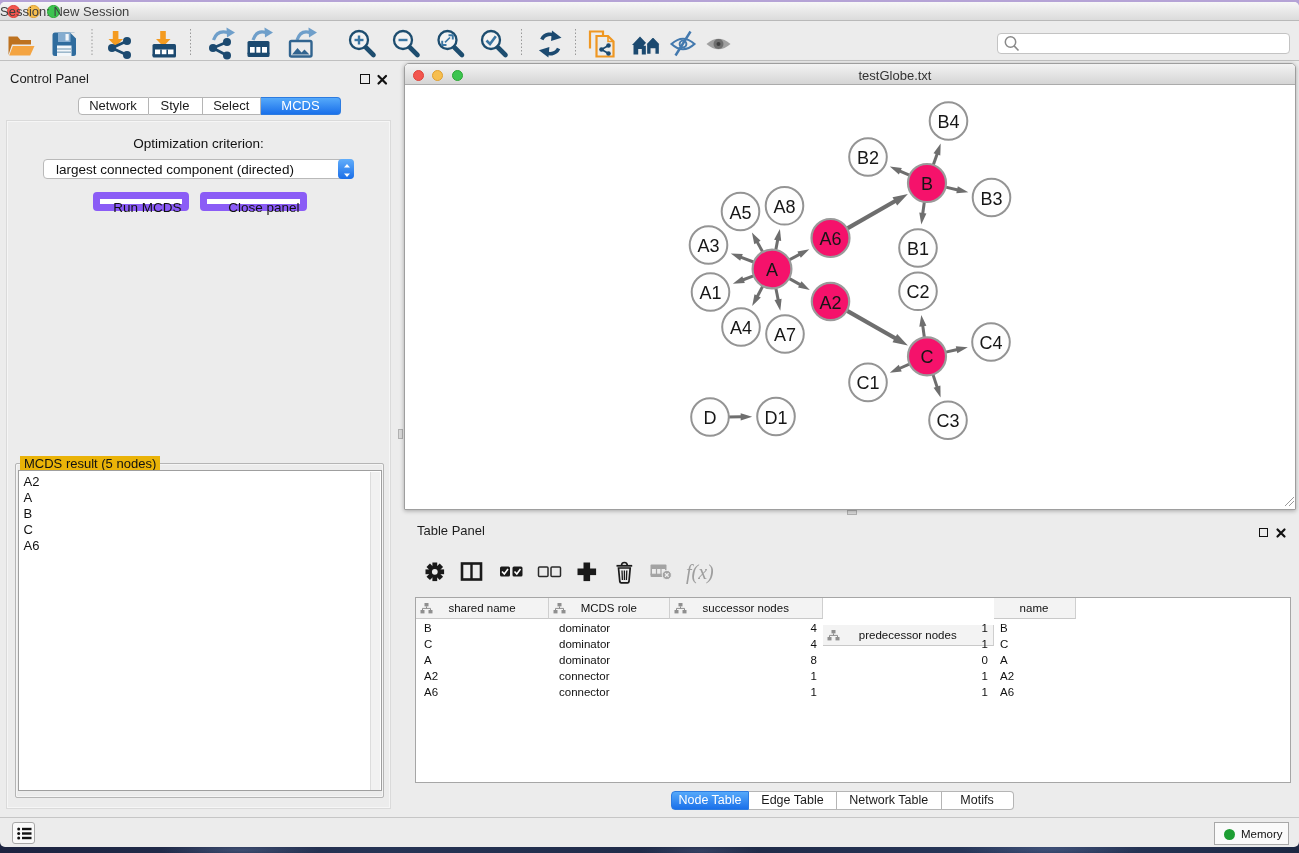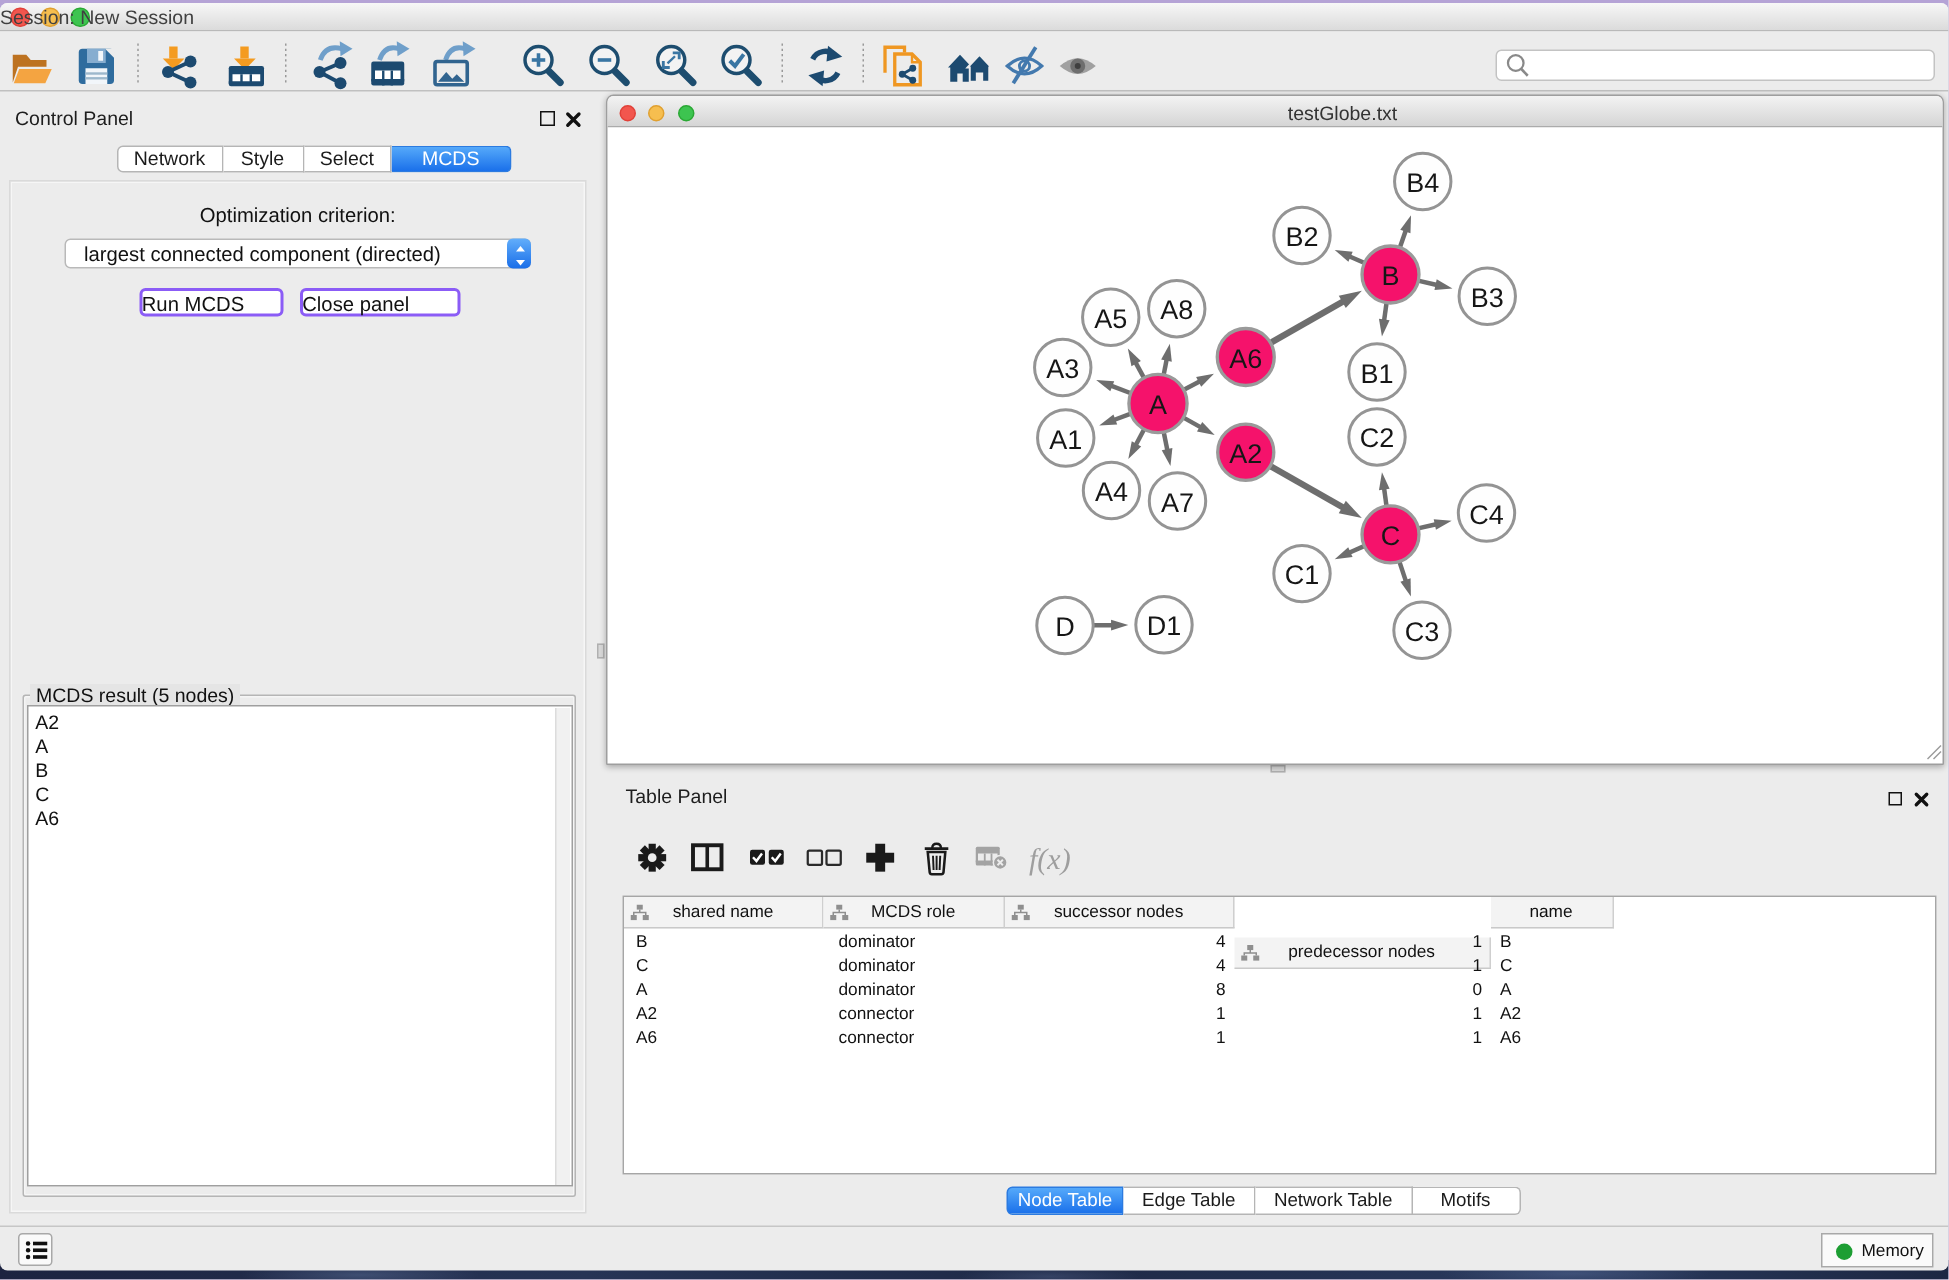--- a/index.html
+++ b/index.html
@@ -27,22 +27,22 @@
 .tab { height:18px; background:#fff; border:1px solid #b5b5b5; border-left:none;
   font-size:13px; color:#1b1b1b; display:flex; align-items:center; justify-content:center; }
 .tab.first { border-left:1px solid #b5b5b5; border-radius:4px 0 0 4px; }
 .tab.last { border-radius:0 4px 4px 0; }
 .tab.sel { background:linear-gradient(#55a9fa,#1a70ea); color:#fff; border-color:#2c7be0; }
 #cp-box { left:6px; top:120px; width:385px; height:689px; border:1px solid #dadada;
   box-shadow:inset 0 0 0 1px #f6f6f6; }
 #opt-label { left:0; top:136px; width:397px; text-align:center; font-size:13.5px; color:#111; }
 #combo { left:43px; top:159px; width:311px; height:20px; background:#fff;
   border:1px solid #b9b9b9; border-radius:4px; font-size:13.5px; color:#111; }
-.btn { position:absolute; height:19px; background:#fff; border:2px solid #8b5cf6;
-  border-radius:4px; font-size:13.5px; color:#111; text-align:left; line-height:17px; }
+.btn { position:absolute; height:19px; background:#fff; border:7px solid #8b5cf6;
+  border-radius:4px; font-size:13.5px; color:#111; text-align:right; line-height:17px; }
 #fieldset { left:15px; top:457px; width:369px; height:341px; }
 #netwin { left:404px; top:63px; width:892px; height:447px; background:#fff;
   border:1px solid #9e9e9e; border-radius:5px 5px 1px 1px;
   box-shadow:0 1px 4px rgba(0,0,0,0.3); }
 #net-titlebar { position:absolute; left:0; top:0; width:890px; height:21px;
   background:linear-gradient(#f3f3f3,#d5d5d5); border-bottom:1px solid #ababab;
   border-radius:4px 4px 0 0; }
 #net-title { position:absolute; top:4px; width:100%; text-align:center; font-size:13px; color:#333;margin-left:45px; }
 .tl2 { position:absolute; width:11px; height:11px; border-radius:50%; top:6px; }
 #tp-title { left:417px; top:523px; font-size:13px; color:#1d1d1d; }
@@ -196,21 +196,21 @@
   <svg style="position:absolute;right:1.5px;top:2.5px;" width="10" height="15" viewBox="0 0 10 15">
     <path d="M5,1 L8,4.6 L2,4.6 Z" fill="#fff"></path>
     <path d="M5,14 L8,10.4 L2,10.4 Z" fill="#fff"></path>
   </svg>
 </div>
 <div class="btn" style="left:92.5px;top:192px;width:96px;">Run MCDS</div>
 <div class="btn" style="left:199.5px;top:192px;width:107px;">Close panel</div>
 
 <div class="abs" id="fieldset">
   <div style="position:absolute;left:0;top:6px;width:369px;height:335px;border:1px solid #b5b5b5;border-radius:2px;box-shadow:inset 0 0 0 1px #f5f5f5;"></div>
-  <div style="position:absolute;left:5px;top:-1px;background:#e5e5e5;padding:0 4px;font-size:13px;color:#111;text-align:right;">MCDS result (5 nodes)</div>
+  <div style="position:absolute;left:5px;top:-1px;background:#eab308;padding:0 4px;font-size:13px;color:#111;text-align:right;">MCDS result (5 nodes)</div>
   <div style="position:absolute;left:2.5px;top:12.5px;width:364px;height:321px;background:#fff;border:1px solid #9f9f9f;">
     <div style="position:absolute;right:1px;top:1px;width:10px;height:318px;background:#f1f1f1;border-left:1px solid #dcdcdc;"></div>
     <div style="position:absolute;left:5px;top:3px;font-size:13px;color:#111;line-height:16px;">A2<br>A<br>B<br>C<br>A6</div>
   </div>
 </div>
 
 <div class="abs" style="left:398px;top:429px;width:5px;height:10px;background:#d8d8d8;border:1px solid #b0b0b0;"></div>
 <div class="abs" style="left:847px;top:510px;width:10px;height:5px;background:#d8d8d8;border:1px solid #b0b0b0;"></div>
 
 <div class="abs" id="statussep"></div>

